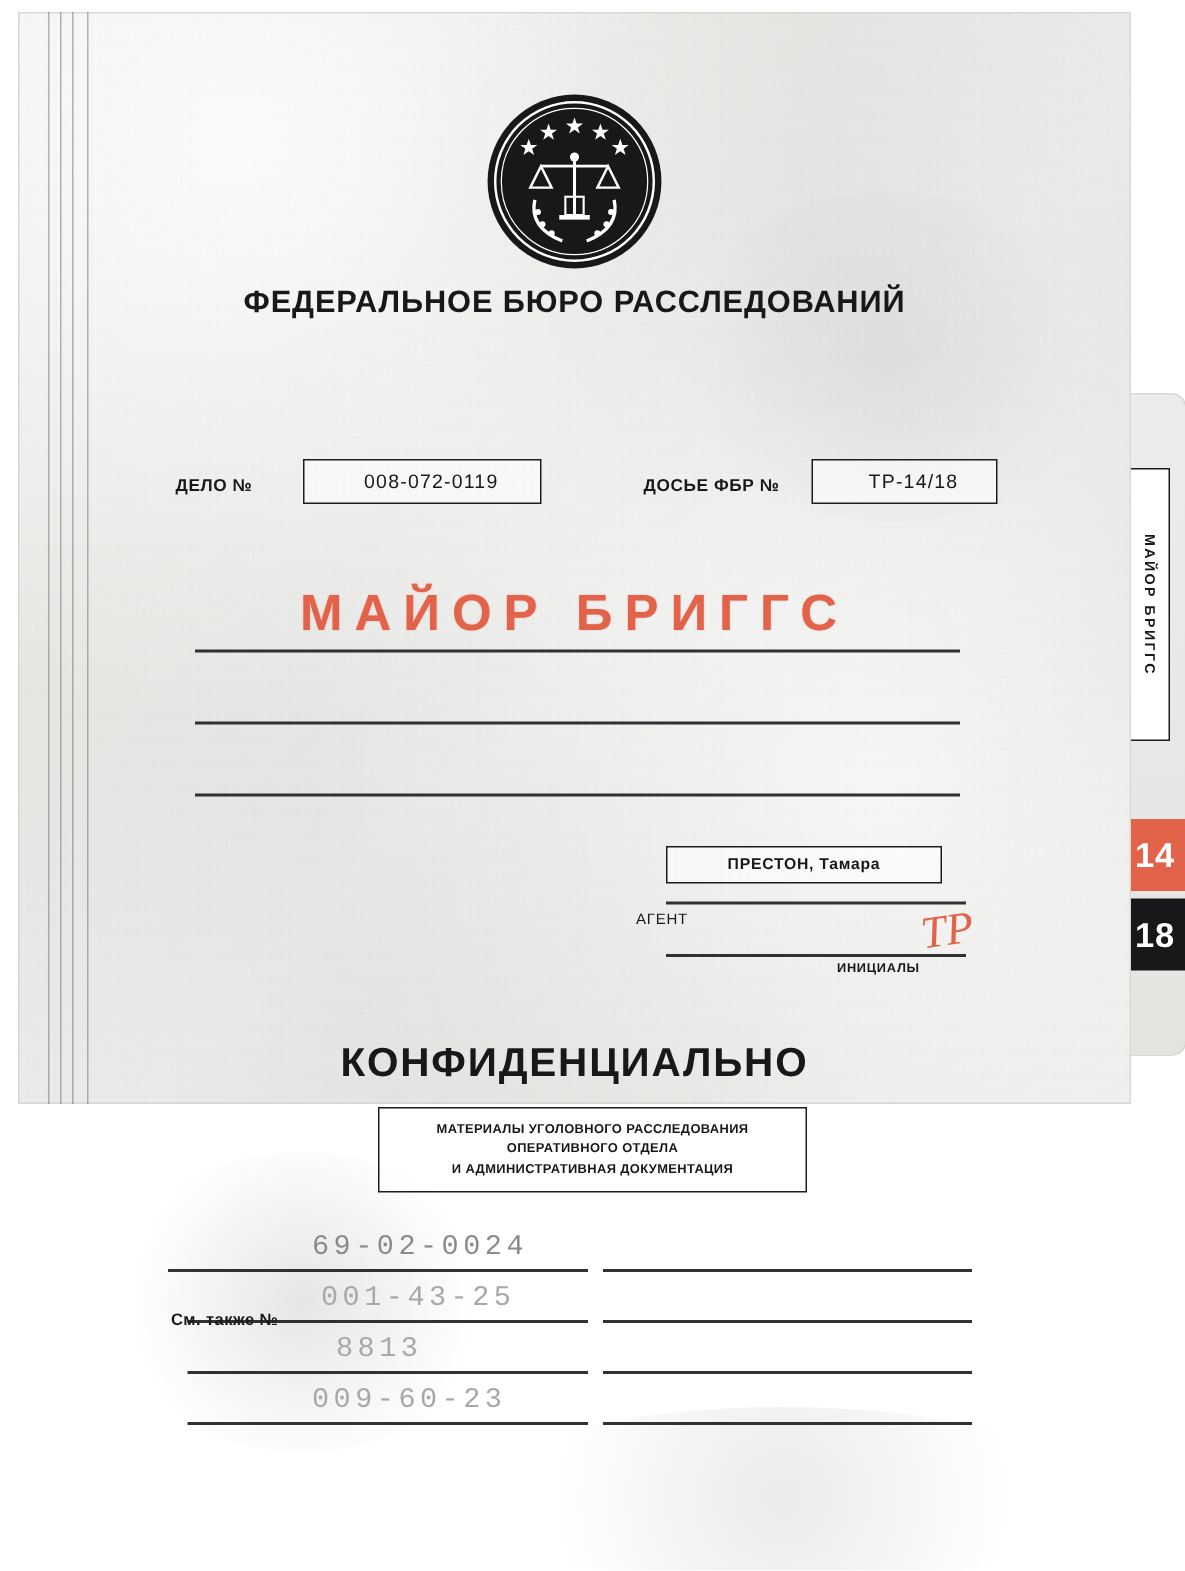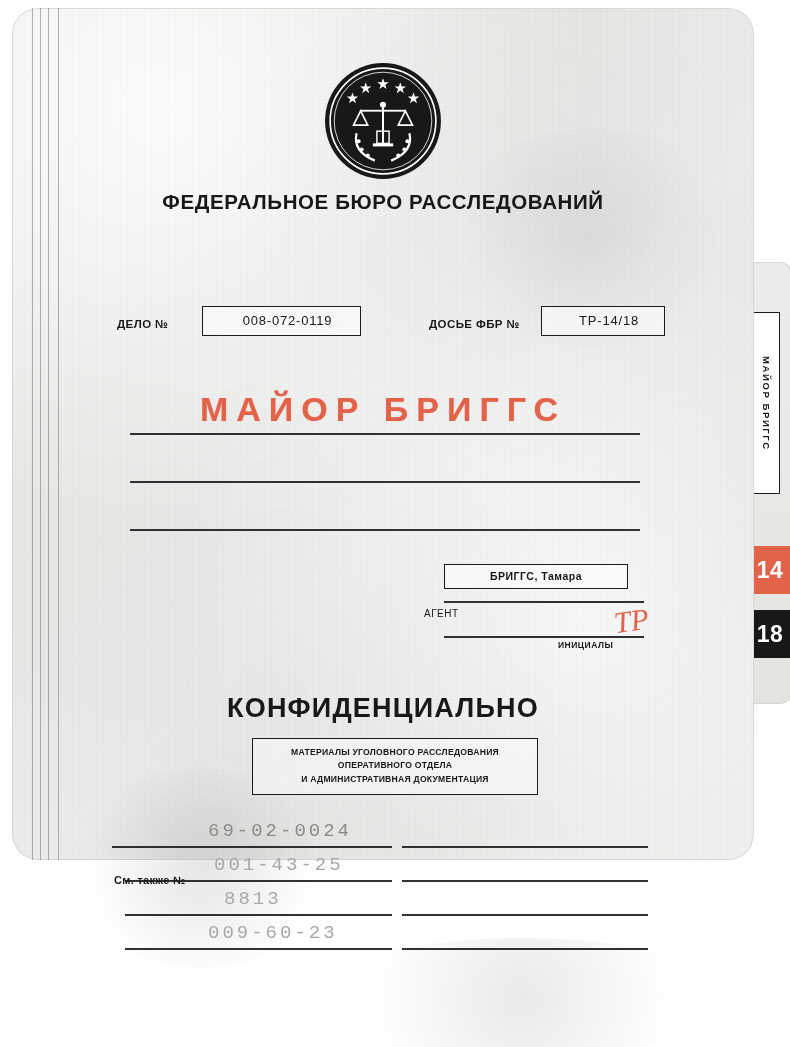--- a/index.html
+++ b/index.html
@@ -17,27 +17,26 @@
     overflow: hidden;
     background: #ffffff;
   }
 
   
   .folder {
     position: absolute;
     left: 12px;
     top: 8px;
     width: 742px;
-    height: 852px;
+    height: 728px;
     background:
       radial-gradient(circle at 20% 12%, rgba(255,255,255,0.85) 0%, rgba(255,255,255,0) 45%),
       radial-gradient(circle at 78% 72%, rgba(255,255,255,0.7) 0%, rgba(255,255,255,0) 50%),
       linear-gradient(135deg, #eeeeec 0%, #e6e6e3 30%, #ececeb 55%, #e2e2df 80%, #ebebe9 100%);
     box-shadow: 0 0 0 1px #d9d9d6 inset;
-    border-radius: 26px;
   }
   
   .grain {
     position: absolute;
     inset: 0;
     opacity: 0.5;
     background-image:
       repeating-linear-gradient(0deg, rgba(0,0,0,0.020) 0px, rgba(0,0,0,0) 2px, rgba(0,0,0,0) 4px),
       repeating-linear-gradient(90deg, rgba(0,0,0,0.018) 0px, rgba(0,0,0,0) 3px, rgba(0,0,0,0) 6px),
       radial-gradient(circle at 35% 80%, rgba(0,0,0,0.05) 0%, rgba(0,0,0,0) 38%),
@@ -272,21 +271,21 @@
     width: 40px;
     height: 48px;
     display: flex;
     align-items: center;
     justify-content: center;
     font-size: 23px;
     font-weight: bold;
     letter-spacing: 0.5px;
   }
   #tab-num-14 { top: 546px; background: #e2634a; color: #ffffff; }
-  #tab-num-18 { top: 599px; background: #17181a; color: #ffffff; margin-top: 11px; }
+  #tab-num-18 { top: 599px; background: #17181a; color: #ffffff; }
 </style>
 </head>
 <body>
 
 <div id="page">
 
   <div class="tab-shape"></div>
 
   <div id="tab-name-box">
     <span id="tab-name-text">МАЙОР БРИГГС</span>
@@ -355,21 +354,21 @@
       <span class="lbl" id="dossier-label">ДОСЬЕ ФБР №</span>
       <span class="boxfield" id="dossier-value">ТР-14/18</span>
     </div>
 
     <div class="subject">МАЙОР БРИГГС</div>
 
     <div class="rule" style="left:118px; width:510px; top:425px;"></div>
     <div class="rule" style="left:118px; width:510px; top:473px;"></div>
     <div class="rule" style="left:118px; width:510px; top:521px;"></div>
 
-    <div id="agent-name-box">БРИГГС, Тамара</div>
+    <div id="agent-name-box">ПРЕСТОН, Тамара</div>
     <div class="rule" style="left:432px; width:200px; top:593px;"></div>
     <div id="agent-label">АГЕНТ</div>
     <div class="rule" style="left:432px; width:200px; top:628px;"></div>
     <div id="initials-label">ИНИЦИАЛЫ</div>
     <div id="initials-mark">ТР</div>
 
     <div class="confidential">КОНФИДЕНЦИАЛЬНО</div>
     <div id="notice-box">
       <div>МАТЕРИАЛЫ УГОЛОВНОГО РАССЛЕДОВАНИЯ</div>
       <div>ОПЕРАТИВНОГО ОТДЕЛА</div>

